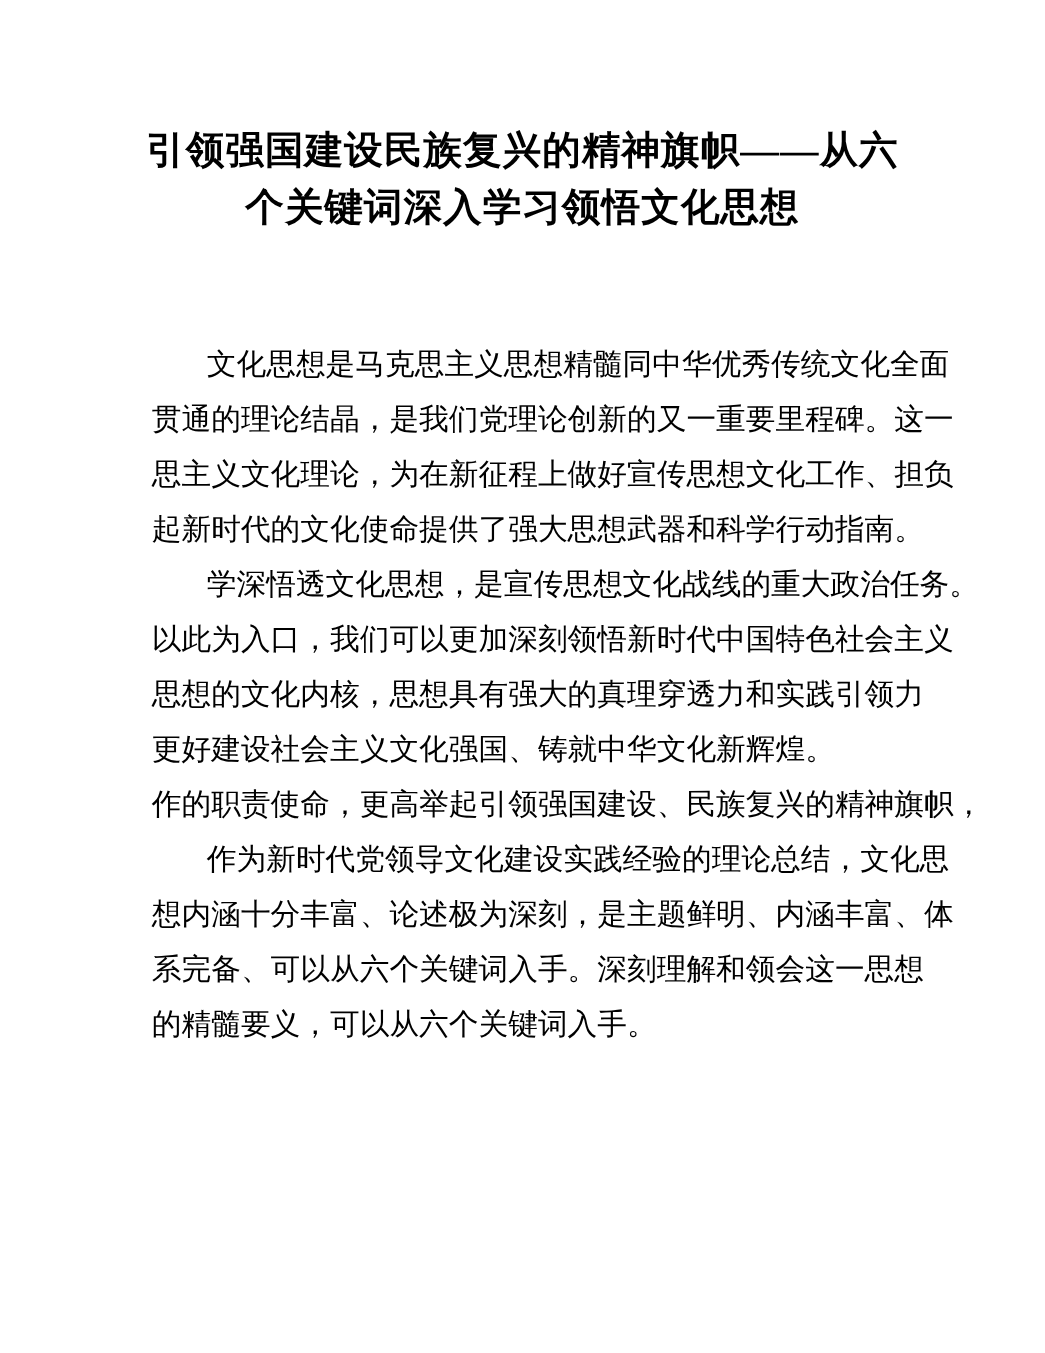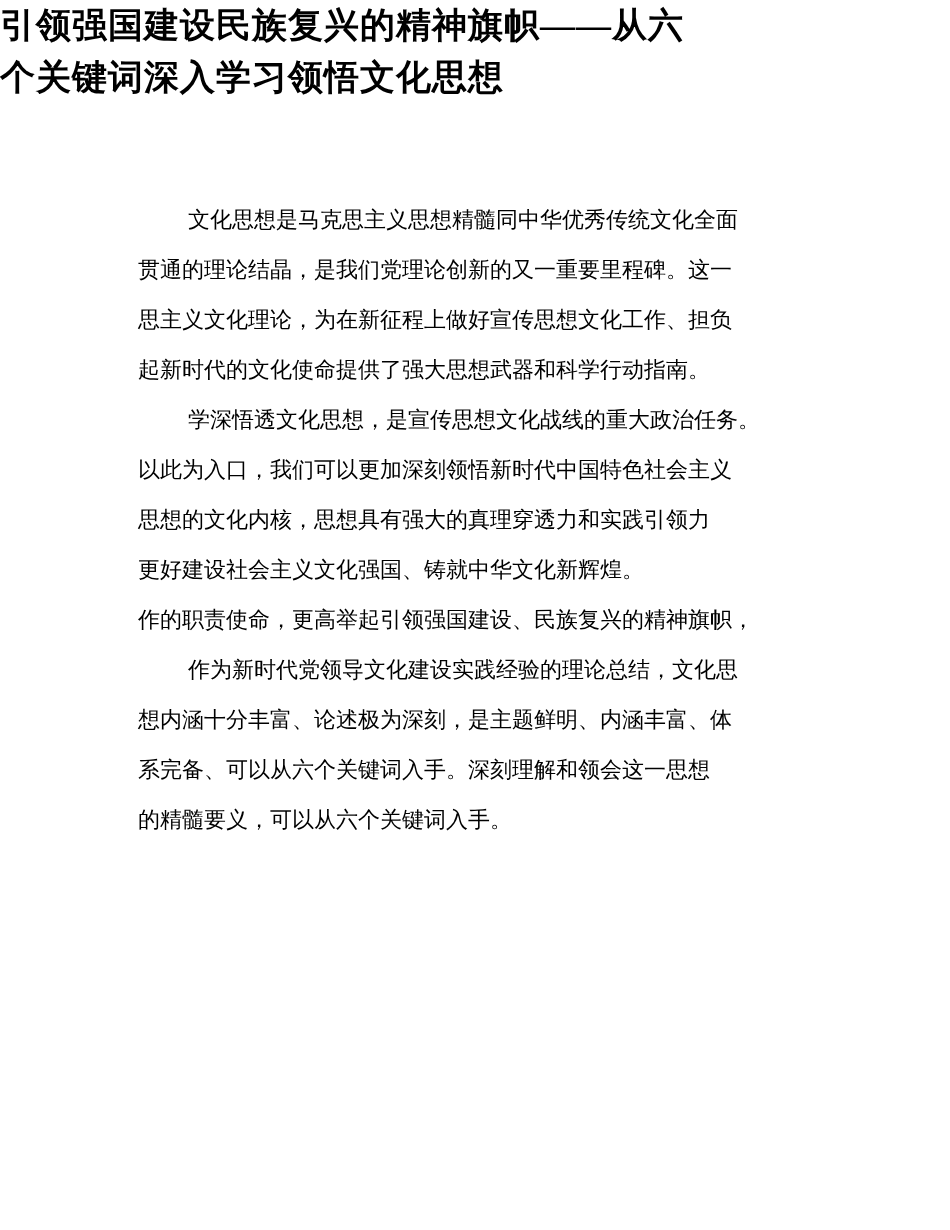--- a/index.html
+++ b/index.html
@@ -15,35 +15,36 @@
     overflow: hidden;
   }
   .page {
     width: 950px;
     height: 1230px;
     background: #ffffff;
     position: relative;
   }
   .doc-title {
     margin: 0;
-    text-align: left;
+    padding-top: 111px;
+    text-align: center;
     font-size: 35px;
     font-weight: bold;
     line-height: 52px;
     letter-spacing: 1px;
   }
   .title-line {
     height: 52px;
     white-space: nowrap;
   }
   .body-text {
     margin-top: 91px;
     padding-left: 138px;
     padding-right: 84px;
-    font-size: 22px;
+    font-size: 27px;
     line-height: 50px;
   }
   .para {
     margin: 0;
   }
   .text-line {
     height: 50px;
     white-space: nowrap;
     letter-spacing: 0px;
   }

